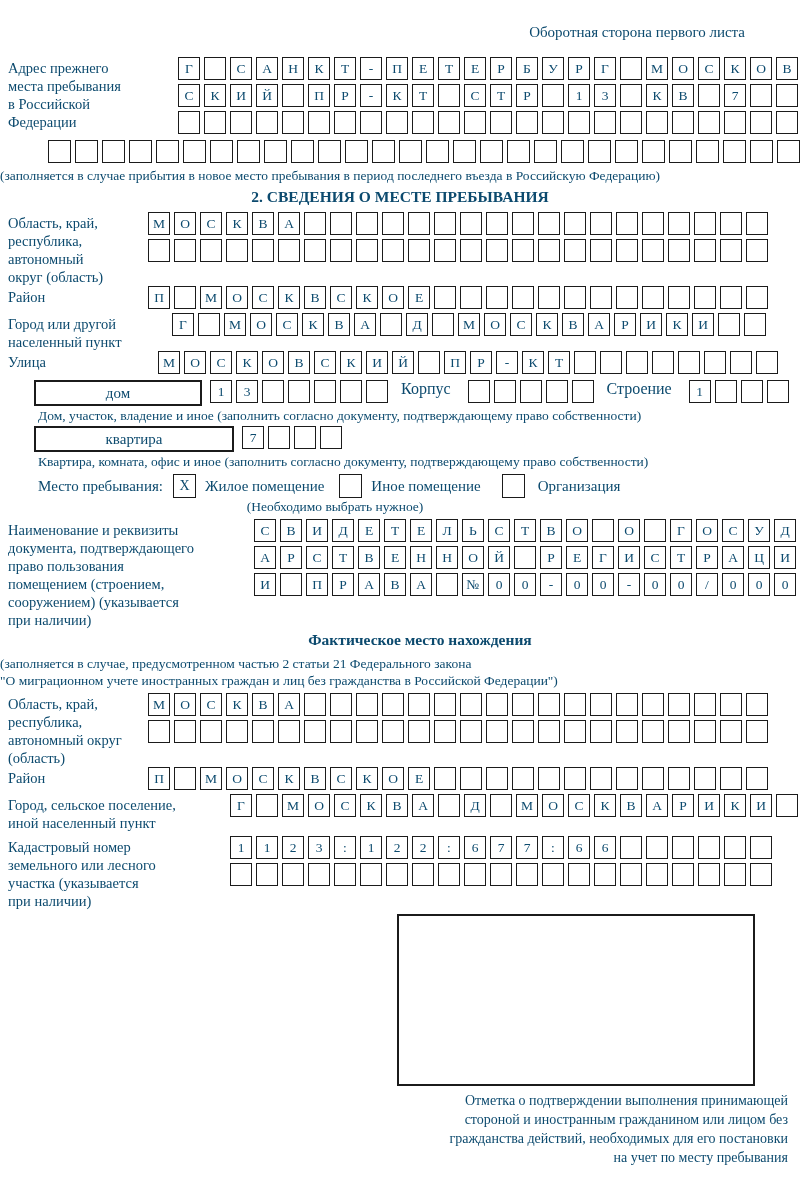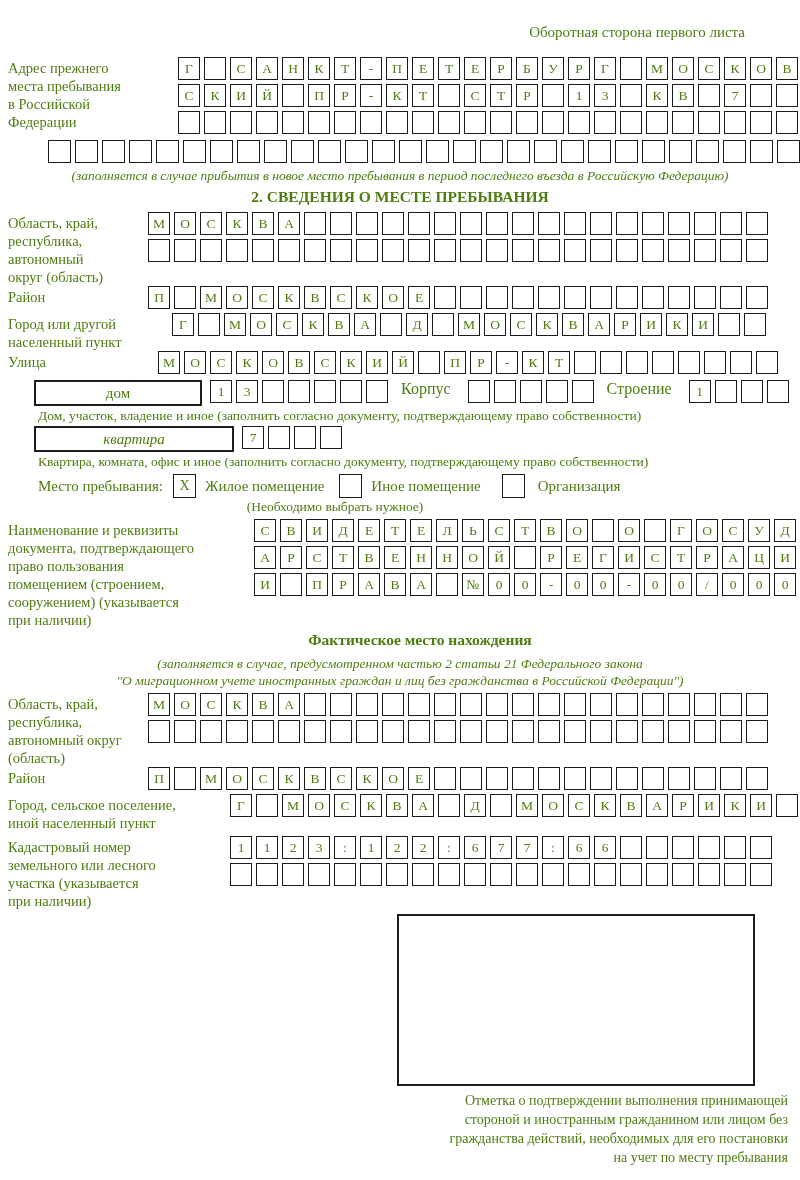--- a/index.html
+++ b/index.html
@@ -1,41 +1,41 @@
 <!DOCTYPE html>
 <html><head>
 <meta charset="utf-8">
 <style>
   html,body { margin:0; padding:0; background:#fff; }
   .page {
     position:relative; width:800px; height:1180px; background:#ffffff;
-    font-family:"Liberation Serif", serif; color:#4d7c0f; overflow:hidden;
+    font-family:"Liberation Serif", serif; color:#0c4a6e; overflow:hidden;
   }
   .hdr { text-align:right; padding:24px 55px 0 0; font-size:15px; }
   .row { display:flex; align-items:flex-start; margin-left:8px; }
   .lbl { font-size:14.5px; line-height:18px; flex-shrink:0; padding-top:2px; }
   .w140 { width:140px; } .w150 { width:150px; } .w164 { width:164px; }
   .w170 { width:170px; } .w222 { width:222px; } .w246 { width:246px; }
   .grids { display:flex; flex-direction:column; }
   .grid { display:flex; margin-bottom:4px; }
   .cell {
     box-sizing:border-box; width:22px; height:23px; border:1.5px solid #1b1b1b;
     margin-right:4px; display:flex; align-items:center; justify-content:center;
     font-size:13.5px; flex-shrink:0; background:#fff;
   }
   .fullrow { margin-left:8px; }
   .fullrow .cell { width:23px; }
   .note { font-size:13.5px; line-height:17px; margin:0 0 0 38px; }
-  .center { text-align:center; margin:0 0 0 0;font-style:italic; }
+  .center { margin:0 0 0 0; }
   .title { text-align:center; font-weight:bold; font-size:15.5px; margin:4px 0 6px 0; }
   .widebox {
     box-sizing:border-box; border:2px solid #1b1b1b; height:26px;
     display:flex; align-items:center; justify-content:center; font-size:15px; flex-shrink:0;
   }
-  .wb168 { width:168px; } .wb200 { width:200px;font-style:italic; }
+  .wb168 { width:168px; } .wb200 { width:200px; }
   .house-row { display:flex; align-items:flex-start; margin:2px 0 1px 34px; }
   .house-row .grid { margin-bottom:0; margin-left:8px; }
   .inline-lbl { font-size:16px; padding:0 9px 0 9px; }
   .stay-row { display:flex; align-items:center; margin:4px 0 0 38px; font-size:15px; }
   .cb {
     box-sizing:border-box; width:23px; height:24px; border:1.5px solid #1b1b1b;
     display:inline-flex; align-items:center; justify-content:center; font-size:14px; flex-shrink:0;
   }
   .stay-lbl { }
   .cb1 { margin-left:10px; } .opt1 { margin-left:9px; }

